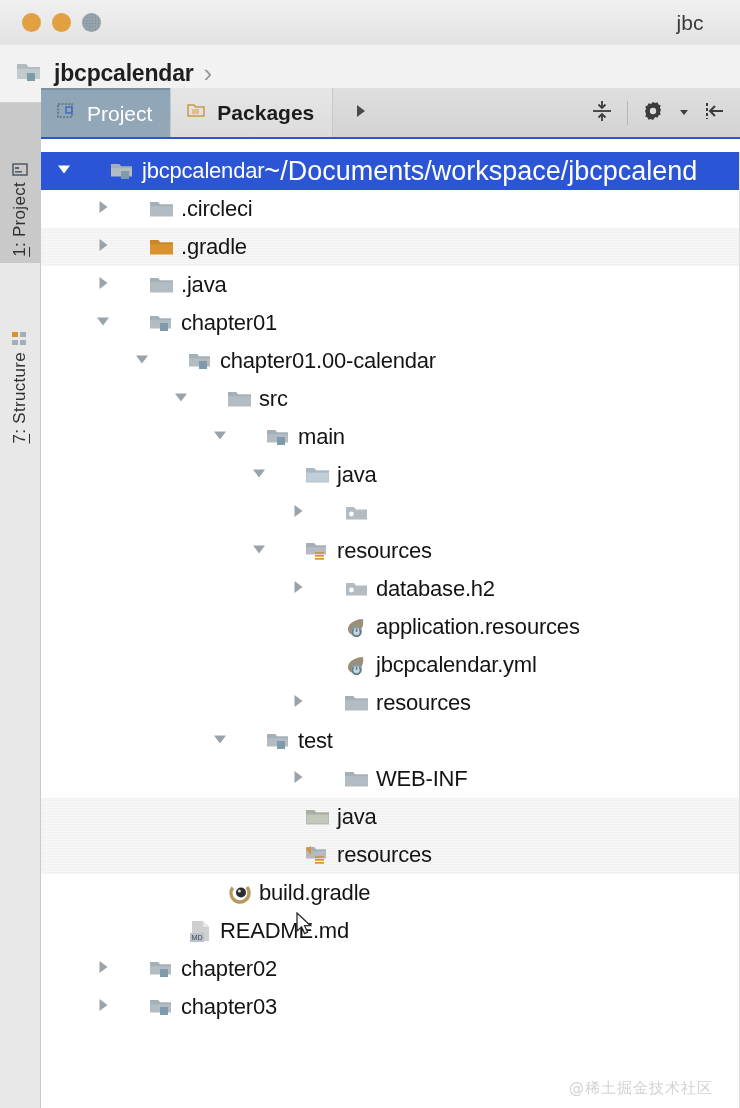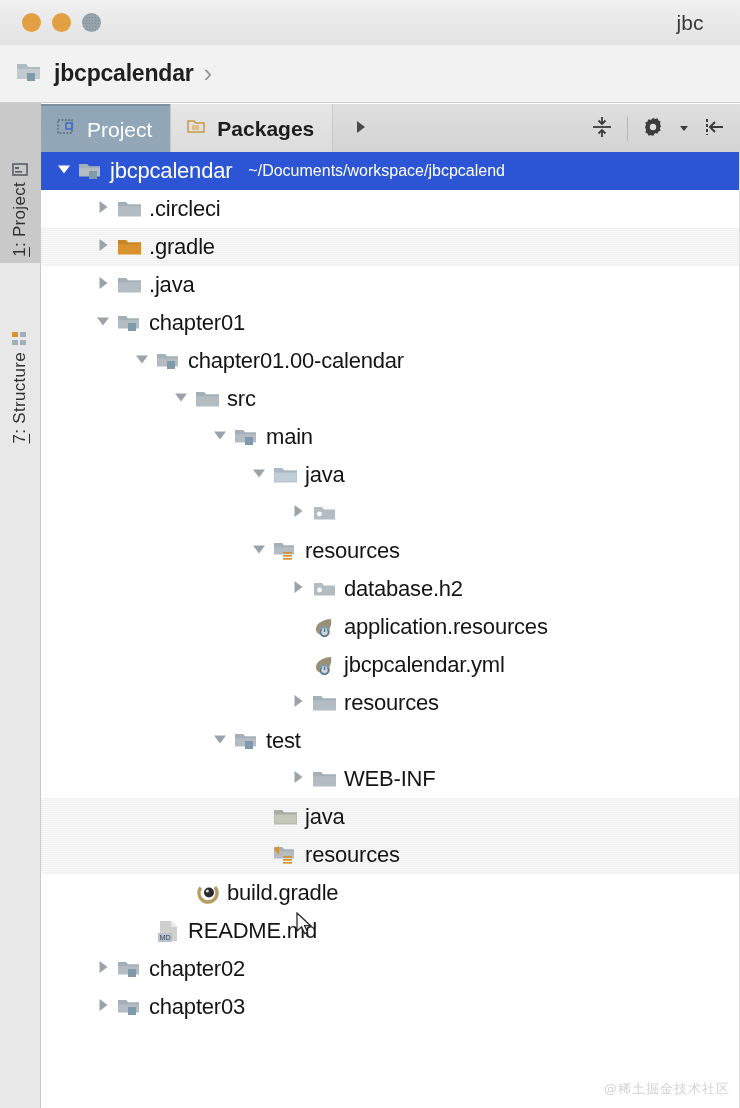--- a/index.html
+++ b/index.html
@@ -54,21 +54,21 @@
     writing-mode:vertical-rl;transform:rotate(180deg);
     font-size:17px;color:#2f2f2f;letter-spacing:.3px;white-space:nowrap;
   }
   .strip-btn .vtxt u{text-decoration:underline;}
   #strip-project{top:0;height:160px;background:#c9c9c9;}
   #strip-structure{top:171px;height:175px;background:transparent;}
   .strip-ico{margin-top:7px;}
 
   
   .tabbar{
-    position:absolute;left:41px;top:104px;width:699px;height:49px;
+    position:absolute;left:41px;top:88px;width:699px;height:49px;
     background:linear-gradient(#dfdfdf,#d3d3d3);
     border-bottom:2px solid #2b55d4;
     display:flex;align-items:stretch;
   }
   .tab{
     display:flex;align-items:center;gap:10px;
     padding:0 18px 0 14px;box-sizing:border-box;
     font-size:21px;color:#1c1c1c;cursor:default;
   }
   .tab.active{background:linear-gradient(#8fa6b8,#93a8b8);color:#ffffff;
@@ -87,26 +87,26 @@
   .row{
     position:relative;height:38px;display:flex;align-items:center;
     white-space:nowrap;box-sizing:border-box;
   }
   .row.stripe{background:#f1f1f1;
     background-image:repeating-linear-gradient(0deg,rgba(255,255,255,.45) 0 1px,transparent 1px 2px);}
   .row.selected{background:#2b55d4;}
   .row.selected .label,.row.selected .subpath{color:#ffffff;}
   .twisty{width:26px;display:flex;align-items:center;justify-content:center;flex:none;}
   .label{font-size:22px;color:#141414;letter-spacing:-.2px;}
-  .subpath{font-size:16px;color:#141414;margin-left:16px;}
-  .ico{width:30px;display:flex;align-items:center;justify-content:center;flex:none;margin-right:3px;}
+  .subpath{font-size:27px;color:#141414;margin-left:0;}
+  .ico{width:30px;display:flex;align-items:center;justify-content:center;flex:none;margin-right:3px;margin-left:32px;}
 
   .watermark{
-    position:absolute;right:10px;bottom:10px;
-    font-size:13px;color:#d2d2d2;font-family:"DejaVu Sans",sans-serif;
+    position:absolute;right:27px;bottom:10px;
+    font-size:15px;color:#d2d2d2;font-family:"DejaVu Sans",sans-serif;
     letter-spacing:1px;
   }
   .cursor{position:absolute;left:296px;top:912px;pointer-events:none;}
   .rbord{position:absolute;right:0;top:152px;width:1px;height:956px;background:#dcdcdc;}
 </style>
 </head>
 <body>
 
 <div id="app">
 

